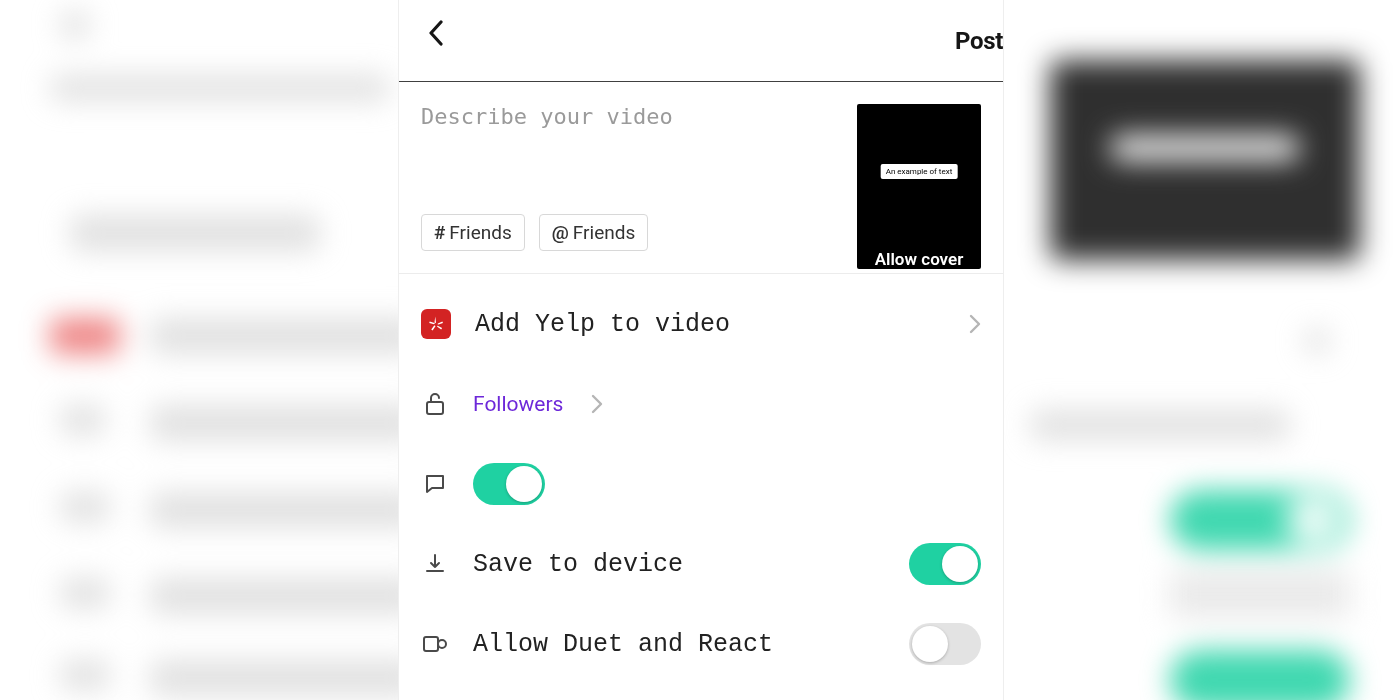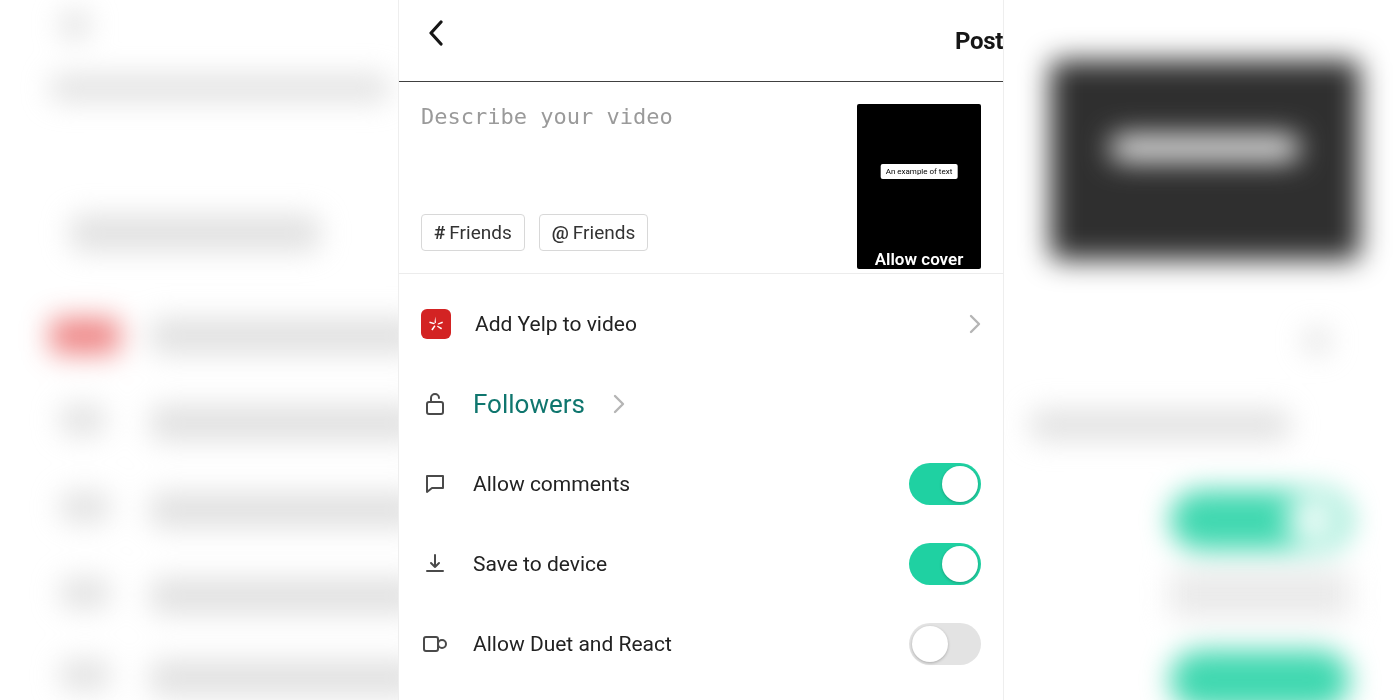--- a/index.html
+++ b/index.html
@@ -74,22 +74,22 @@
   }
   .cover-label { color: #fff; font-size: 17px; font-weight: 600; }
 
   .settings { padding: 0 22px; }
   .row {
     display: flex; align-items: center; gap: 24px;
     min-height: 80px;
   }
   .row + .row { }
   .row .icon { width: 28px; height: 28px; flex: 0 0 28px; color: #4a4a4a; display:flex; align-items:center; justify-content:center; }
-  .row .label { flex: 1; font-size: 21px; color: #222; }
-  .row .value { font-size: 26px; color: #0f766e; margin-right: 4px; }
+  .row .label { flex: 1; font-size: 25px; color: #222; font-family: Liberation Mono, monospace; }
+  .row .value { font-size: 21px; color: #6d28d9; margin-right: 4px; }
   .chev { color: #b5b5b5; }
 
   .toggle {
     width: 72px; height: 42px; border-radius: 21px;
     position: relative; cursor: pointer;
     background: #e3e3e3;
   }
   .toggle .knob {
     position: absolute; top: 3px; left: 3px;
     width: 36px; height: 36px; border-radius: 50%; background: #fff;
@@ -194,21 +194,20 @@
         <path d="M2 2 L10 10 L2 18" stroke="#b5b5b5" stroke-width="2.4" fill="none" stroke-linecap="round" stroke-linejoin="round"></path>
       </svg>
     </div>
 
     <div class="row">
       <div class="icon">
         <svg width="24" height="24" viewBox="0 0 24 24">
             <path d="M4 4h16v12H9l-5 4V4z" stroke="#4a4a4a" stroke-width="2" fill="none" stroke-linejoin="round"></path>
           </svg>
       </div>
-      <div class="label">Allow comments</div>
       <div class="toggle on">
           <div class="knob"></div>
         </div>
     </div>
 
     <div class="row">
       <div class="icon">
         <svg width="24" height="24" viewBox="0 0 24 24">
             <path d="M12 3v12m0 0l-4-4m4 4l4-4M4 19h16" stroke="#4a4a4a" stroke-width="2" fill="none" stroke-linecap="round" stroke-linejoin="round"></path>
           </svg>

